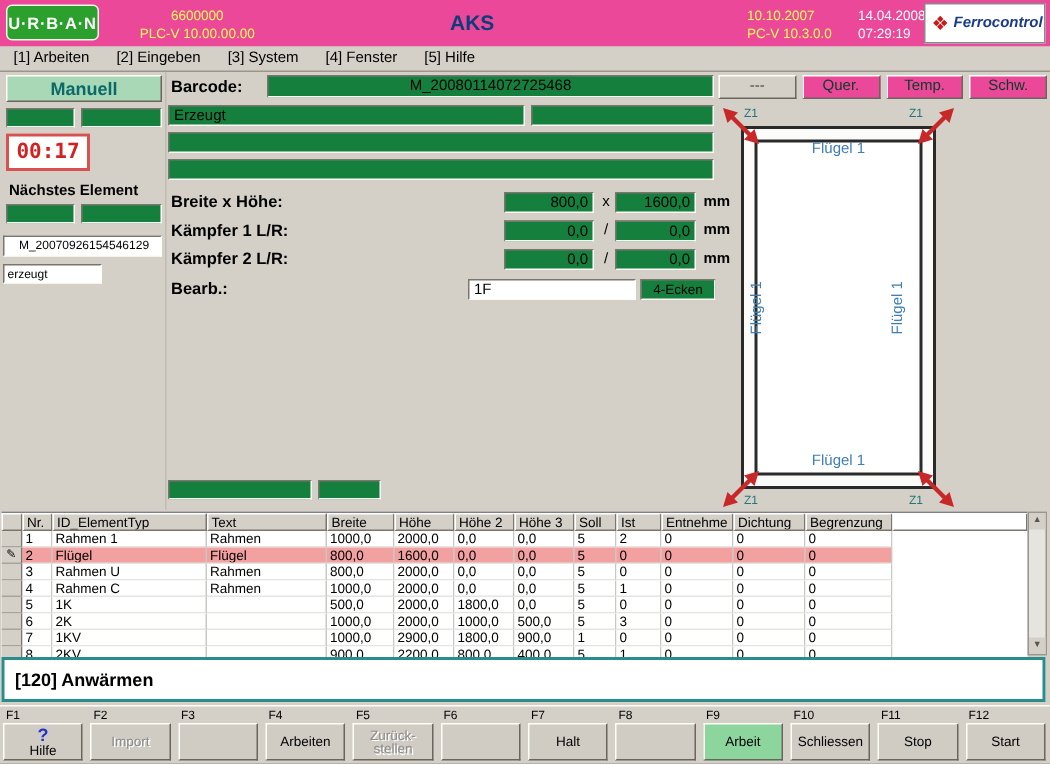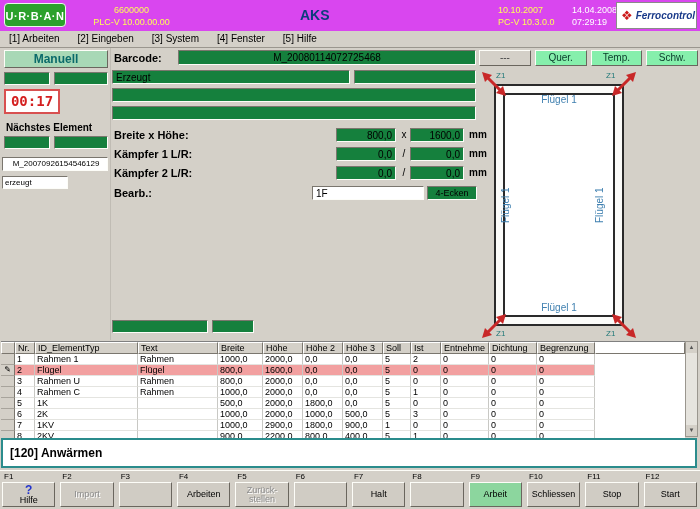--- a/index.html
+++ b/index.html
@@ -6,21 +6,21 @@
   #screen{position:relative;width:700px;height:509px;background:#d4d0c8;
           font-family:"Liberation Sans",sans-serif;color:#000;overflow:hidden;
           font-size:11px;}
   .abs{position:absolute;box-sizing:border-box;}
   .sunken{background:#15803d;border-top:1px solid #7a766e;border-left:1px solid #7a766e;
           border-bottom:1px solid #fdfdf8;border-right:1px solid #fdfdf8;box-sizing:border-box;}
   .raised{border-top:1px solid #fdfdf8;border-left:1px solid #fdfdf8;
           border-bottom:1px solid #6a665e;border-right:1px solid #6a665e;box-sizing:border-box;}
   .white{background:#fff;}
   
-  #hdr{position:absolute;left:0;top:0;width:700px;height:31px;background:#d946ef;}
+  #hdr{position:absolute;left:0;top:0;width:700px;height:31px;background:#ec4899;}
   #logo{position:absolute;left:4px;top:3px;width:62px;height:24px;background:#2ca02c;
         border:1px solid #eaf6ea;border-radius:4px;color:#fff;font-weight:bold;
         font-size:11px;text-align:center;line-height:24px;letter-spacing:.5px;box-sizing:border-box;}
   .hdr-yellow{color:#ffff55;font-size:9px;line-height:12px;}
   .hdr-white{color:#fff;font-size:9px;line-height:12px;}
   #app-title{position:absolute;left:300px;top:7px;color:#0c3c7c;font-weight:bold;font-size:14px;}
   #ferro{position:absolute;left:616px;top:2px;width:81px;height:27px;background:#fff;
          border:1px solid #8a8a8a;display:flex;align-items:center;gap:3px;padding:0 4px;box-sizing:border-box;}
   #ferro .f-icon{color:#cc1a1a;font-size:13px;line-height:13px;}
   #ferro .f-name{color:#1a3a8a;font-weight:bold;font-style:italic;font-size:10px;text-align:right;}
@@ -36,21 +36,21 @@
   .lbl-bold{font-weight:bold;font-size:10px;}
   .tiny-field{font-size:8px;line-height:12px;padding-left:2px;white-space:nowrap;overflow:hidden;}
   
   .frm-label{position:absolute;left:114px;top:1px;font-weight:bold;font-size:11px;}
   .frm-val{position:absolute;top:0;height:14px;font-size:10px;line-height:13px;
            text-align:right;padding-right:3px;}
   .frm-sep{position:absolute;left:399px;top:1px;width:10px;text-align:center;font-size:10px;}
   .frm-unit{position:absolute;left:469px;top:1px;font-weight:bold;font-size:10px;}
   .top-btn{height:16px;font-size:10px;line-height:14px;text-align:center;flex:1;cursor:default;}
   .top-btn.gray{background:#d4d0c8;color:#444;}
-  .top-btn.green{background:#86efac;color:#0a3a2a;}
+  .top-btn.green{background:#ec4899;color:#0a3a2a;}
   
   #diagram{position:absolute;left:478px;top:70px;width:220px;height:271px;}
   #frame-outer{position:absolute;left:16px;top:14px;width:130px;height:242px;
                background:#fbfbf9;border:2px solid #2a2a2a;box-sizing:border-box;}
   #frame-inner{position:absolute;left:7px;top:7px;right:7px;bottom:7px;
                background:#fff;border:2px solid #2a2a2a;}
   .z-label{position:absolute;color:#207878;font-size:8px;line-height:10px;}
   .wing{color:#4080b0;font-size:10px;}
   .wing.horiz{position:absolute;left:16px;width:130px;text-align:center;}
   .wing.vert{position:absolute;width:14px;height:120px;writing-mode:vertical-rl;

